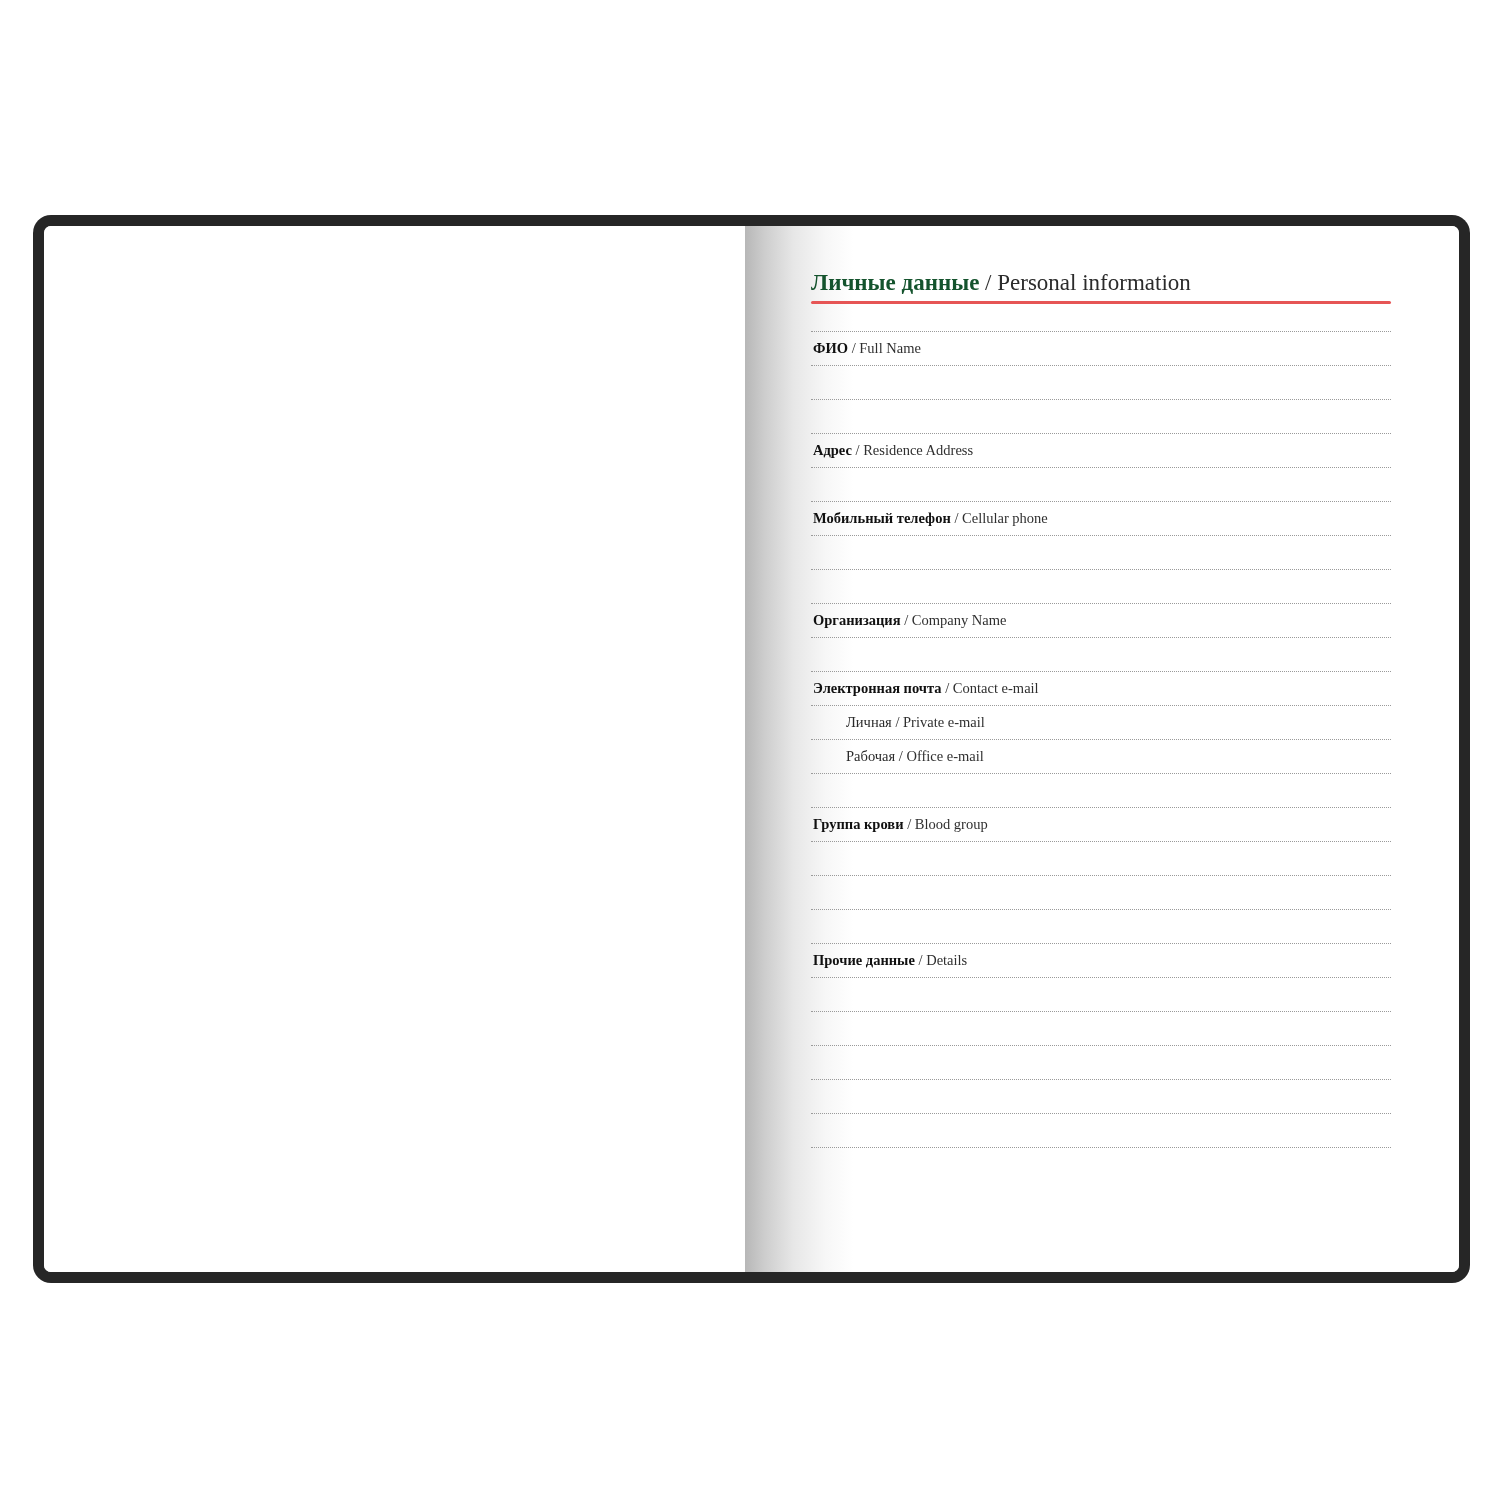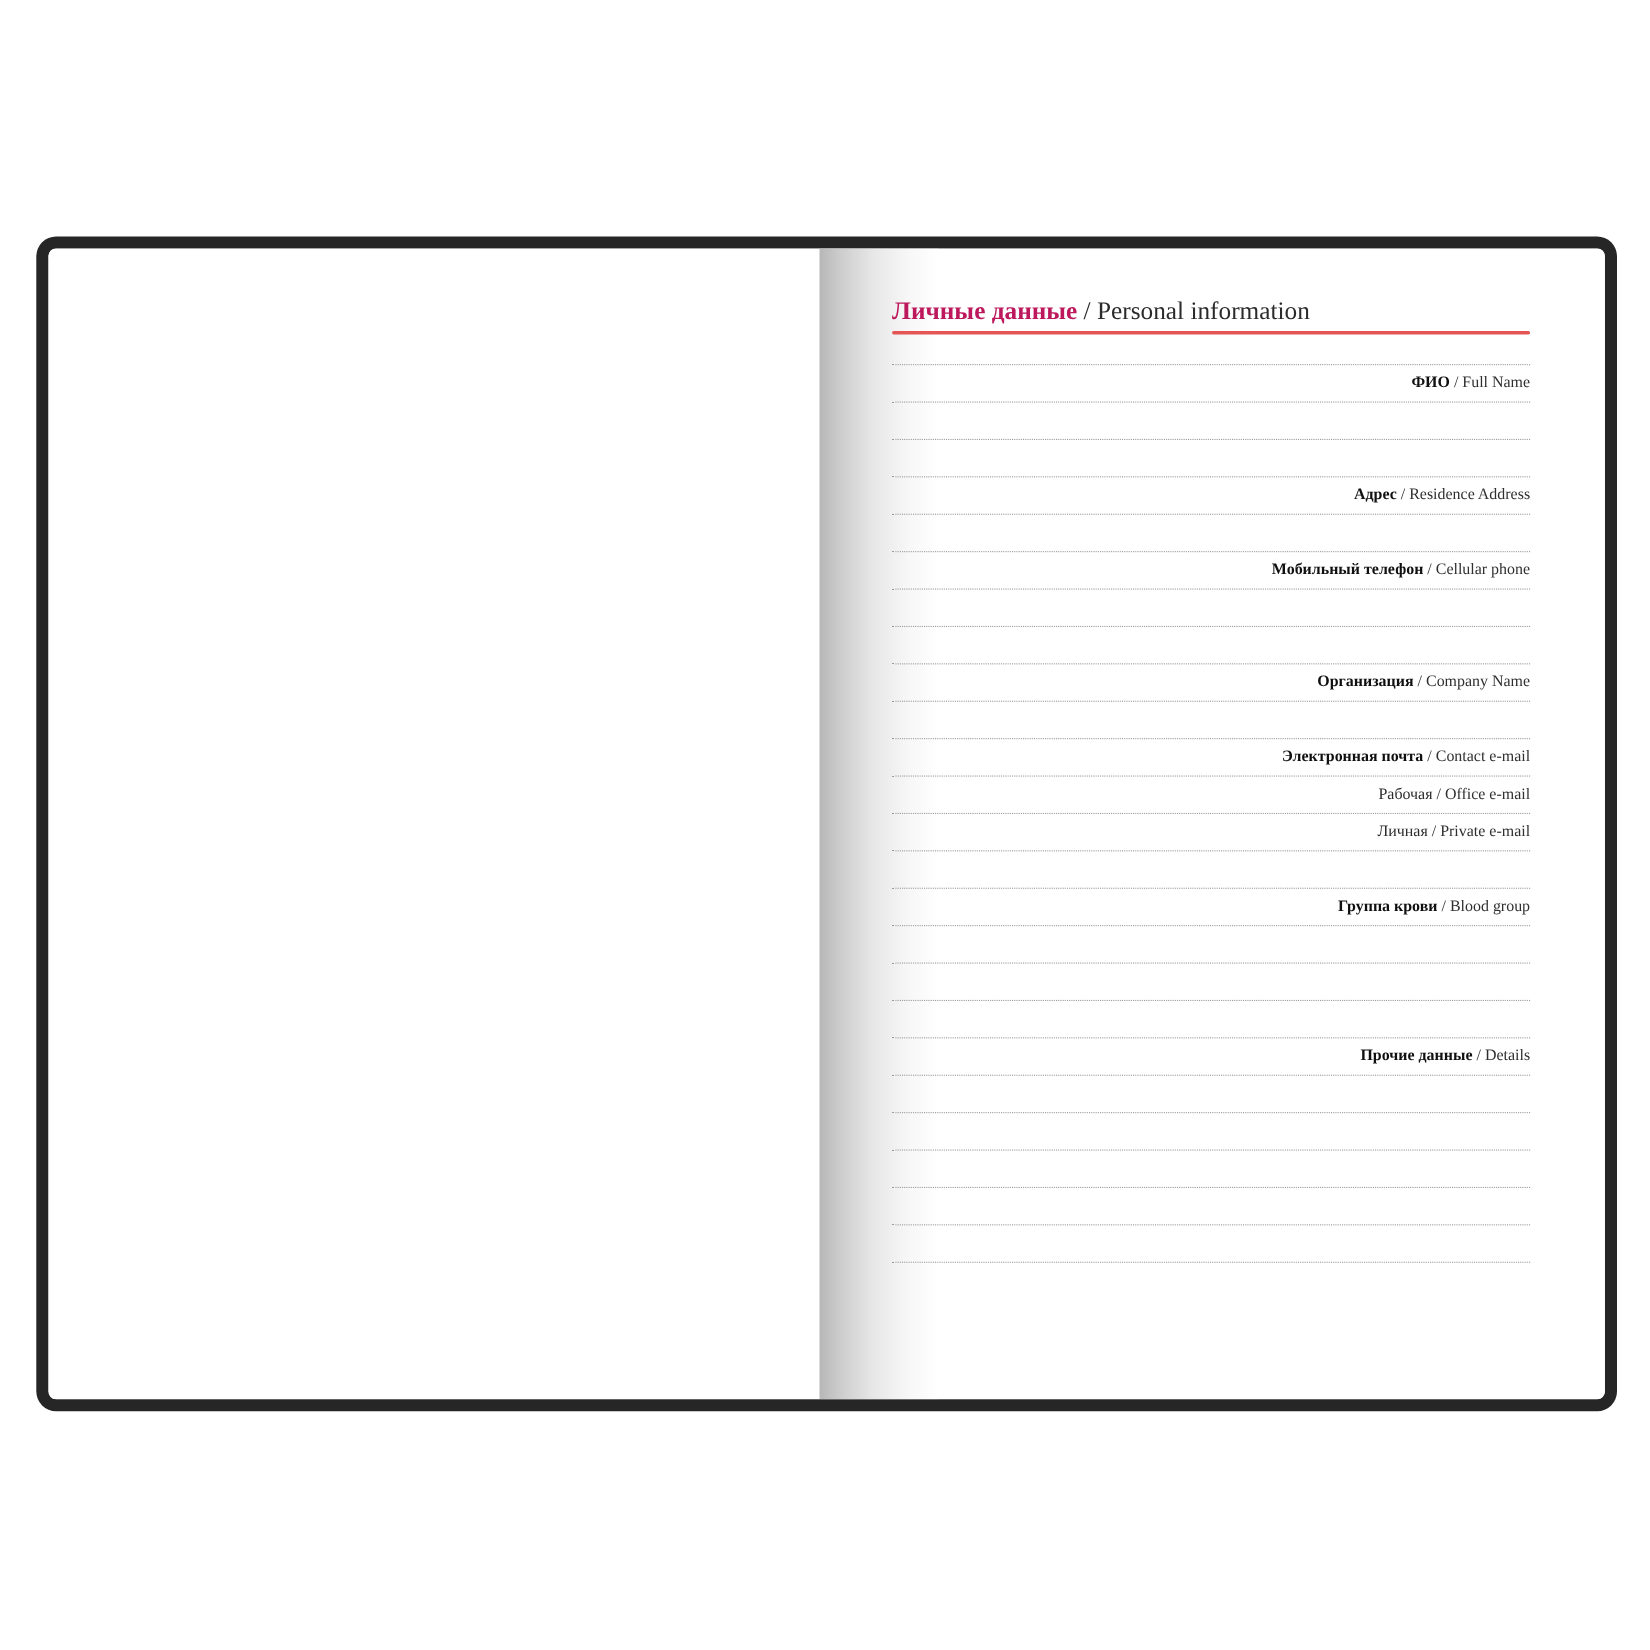--- a/index.html
+++ b/index.html
@@ -76,39 +76,38 @@
     top: 0;
     width: 580px;
   }
   .page-header {
     margin-top: 44px;
     font-size: 23px;
     line-height: 26px;
     color: #1d1d1d;
     white-space: nowrap;
   }
-  .page-header .t-ru { font-weight: bold; color: #be185d; }
+  .page-header .t-ru { font-weight: bold; color: #14532d; }
   .page-header .t-sep,
   .page-header .t-en { font-weight: normal; color: #2b2b2b; }
   .red-rule {
     height: 3px;
     margin-top: 5px;
     border-radius: 2px;
     background: #e65555;
   }
   .rows {
     margin-top: 27px;
   }
   .row {
     height: 34px;
     box-sizing: border-box;
     border-top: 1px dotted #9a9a9a;
     display: flex;
     align-items: center;
-    justify-content: flex-end;
   }
   .label {
     font-size: 14.5px;
     line-height: 17px;
     padding-left: 2px;
     white-space: nowrap;
     color: #333333;
   }
   .label .ru { font-weight: bold; color: #101010; }
   .label.plain .ru { font-weight: normal; color: #2b2b2b; }
@@ -145,24 +144,24 @@
               <div class="row" style="border-top-color: rgb(154, 154, 154);"></div>
               <div class="row" style="border-top-color: rgb(154, 154, 154);"></div>
               <div class="row" style="border-top-color: rgb(154, 154, 154);">
                 <div class="label"><span class="ru">Организация</span><span class="sep"> / </span><span class="en">Company Name</span></div>
               </div>
               <div class="row" style="border-top-color: rgb(154, 154, 154);"></div>
               <div class="row" style="border-top-color: rgb(154, 154, 154);">
                 <div class="label"><span class="ru">Электронная почта</span><span class="sep"> / </span><span class="en">Contact e-mail</span></div>
               </div>
               <div class="row" style="border-top-color: rgb(154, 154, 154);">
-                <div class="label indent plain"><span class="ru">Рабочая</span><span class="sep"> / </span><span class="en">Office e-mail</span></div>
+                <div class="label indent plain"><span class="ru">Личная</span><span class="sep"> / </span><span class="en">Private e-mail</span></div>
               </div>
               <div class="row" style="border-top-color: rgb(154, 154, 154);">
-                <div class="label indent plain"><span class="ru">Личная</span><span class="sep"> / </span><span class="en">Private e-mail</span></div>
+                <div class="label indent plain"><span class="ru">Рабочая</span><span class="sep"> / </span><span class="en">Office e-mail</span></div>
               </div>
               <div class="row" style="border-top-color: rgb(154, 154, 154);"></div>
               <div class="row" style="border-top-color: rgb(154, 154, 154);">
                 <div class="label"><span class="ru">Группа крови</span><span class="sep"> / </span><span class="en">Blood group</span></div>
               </div>
               <div class="row" style="border-top-color: rgb(154, 154, 154);"></div>
               <div class="row" style="border-top-color: rgb(154, 154, 154);"></div>
               <div class="row" style="border-top-color: rgb(154, 154, 154);"></div>
               <div class="row" style="border-top-color: rgb(154, 154, 154); font-family: Liberation Serif, serif;">
                 <div class="label"><span class="ru">Прочие данные</span><span class="sep"> / </span><span class="en">Details</span></div>

